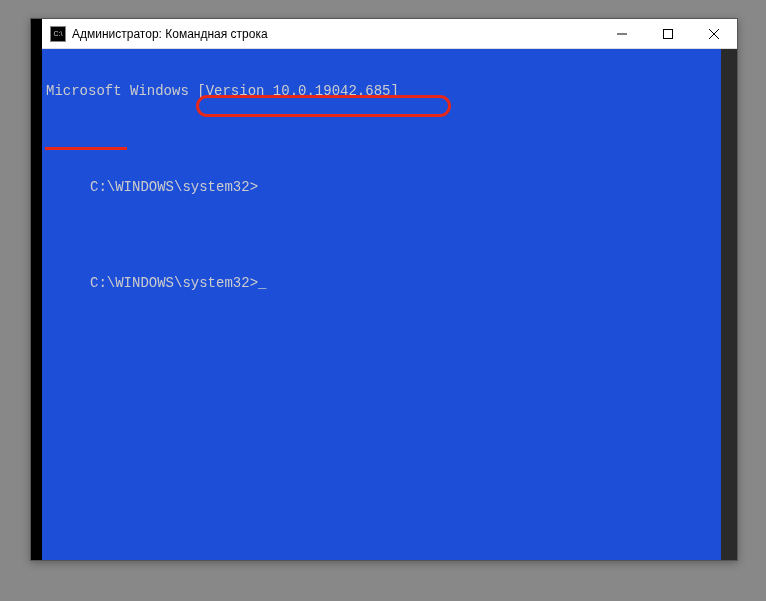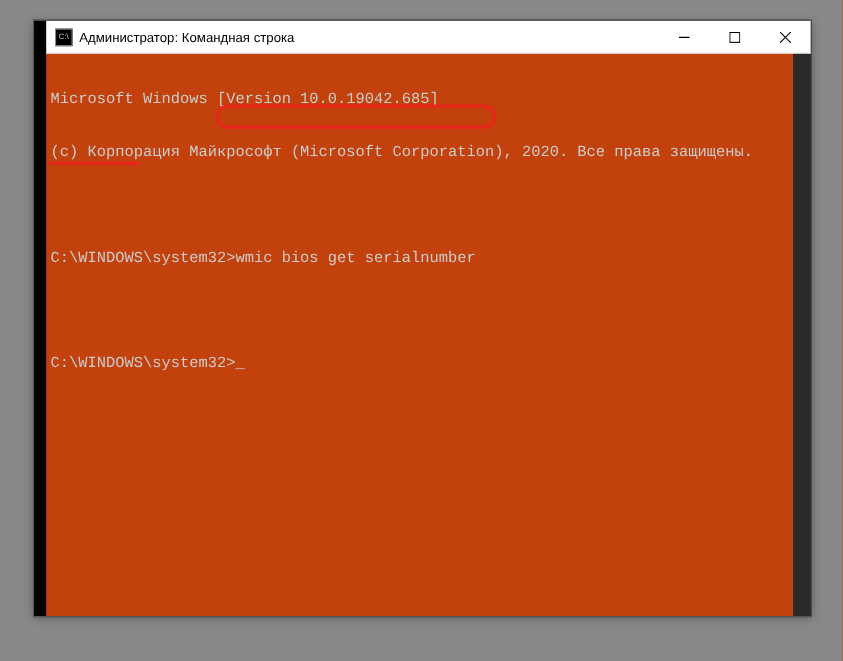--- a/index.html
+++ b/index.html
@@ -60,21 +60,21 @@
       width: 46px;
       height: 30px;
       display: flex;
       align-items: center;
       justify-content: center;
       font-family: sans-serif;
       font-size: 10px;
       color: #000;
     }
     .terminal-body {
-      background: #c2410c;
+      background: #1d4ed8;
       color: #ccc;
       font-family: Consolas, 'Courier New', monospace;
       font-size: 14px;
       line-height: 16px;
       padding: 2px 4px;
       height: calc(100% - 30px);
       overflow: hidden;
       position: relative;
       white-space: pre;
     }
@@ -89,20 +89,21 @@
       pointer-events: none;
     }
     .underline-red {
       position: absolute;
       height: 3px;
       background: #e8271b;
       pointer-events: none;
     }
     .prompt-line {
       display: flex;
+      margin-left: 44px;
     }
     .cursor {
       display: inline-block;
       width: 8px;
       height: 16px;
       color: #ccc;
     }
     .scrollbar {
       position: absolute;
       right: 0;
@@ -141,23 +142,22 @@
         <svg width="10" height="10" viewBox="0 0 10 10">
             <line x1="0" y1="0" x2="10" y2="10" stroke="#000" stroke-width="1"></line>
             <line x1="10" y1="0" x2="0" y2="10" stroke="#000" stroke-width="1"></line>
           </svg>
       </div>
     </div>
   </div>
 
   <div class="terminal-body">
     <span class="line">Microsoft Windows [Version 10.0.19042.685]</span>
-    <span class="line">(c) Корпорация Майкрософт (Microsoft Corporation), 2020. Все права защищены.</span>
     <span class="line"></span>
-    <span class="line prompt-line"><span>C:\WINDOWS\system32&gt;</span><span>wmic bios get serialnumber</span></span>
+    <span class="line prompt-line"><span>C:\WINDOWS\system32&gt;</span></span>
     <span class="line"></span>
     <span class="line prompt-line"><span>C:\WINDOWS\system32&gt;</span><span class="cursor">_</span></span>
 
     <div class="highlight-oval" style="top:46px; left:154px; width:255px; height:22px;"></div>
     <div class="underline-red" style="top:98px; left:3px; width:82px;"></div>
   </div>
 
   <div class="scrollbar">
     <div class="scrollbar-thumb"></div>
   </div>

